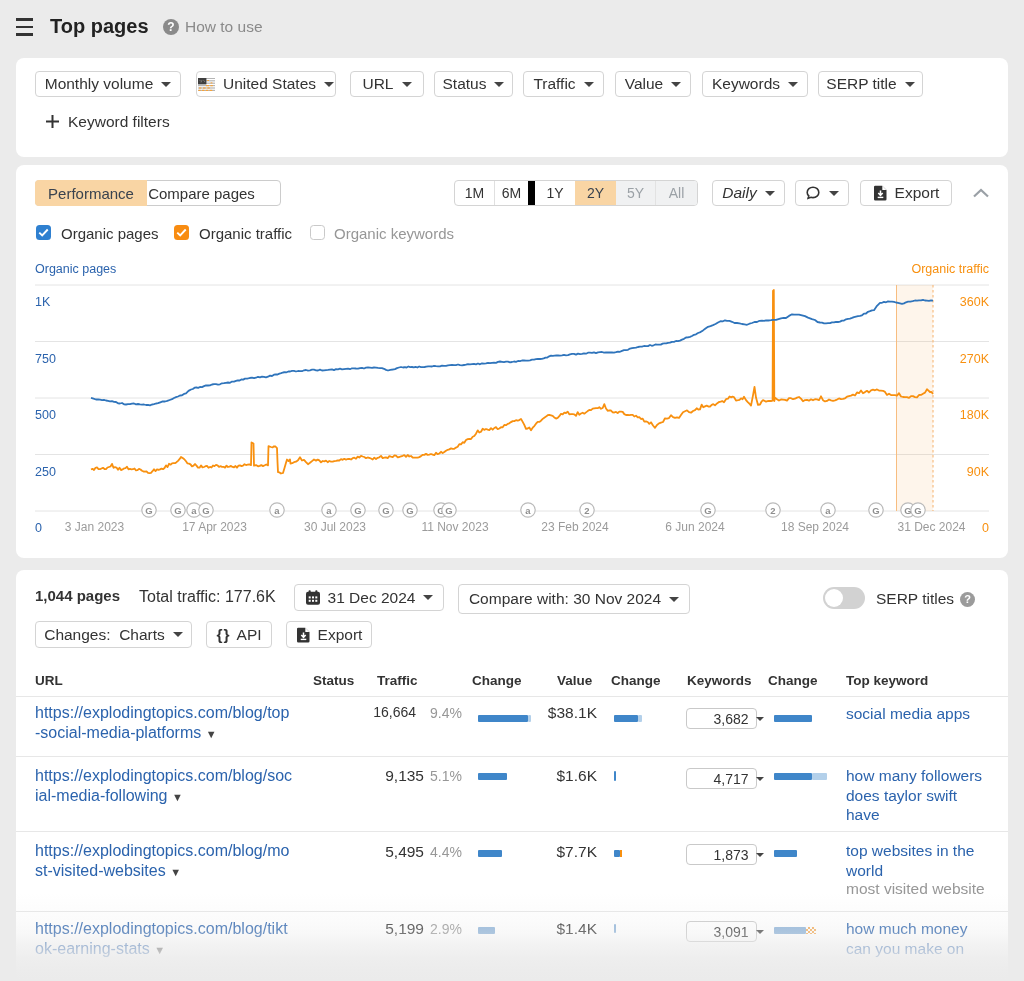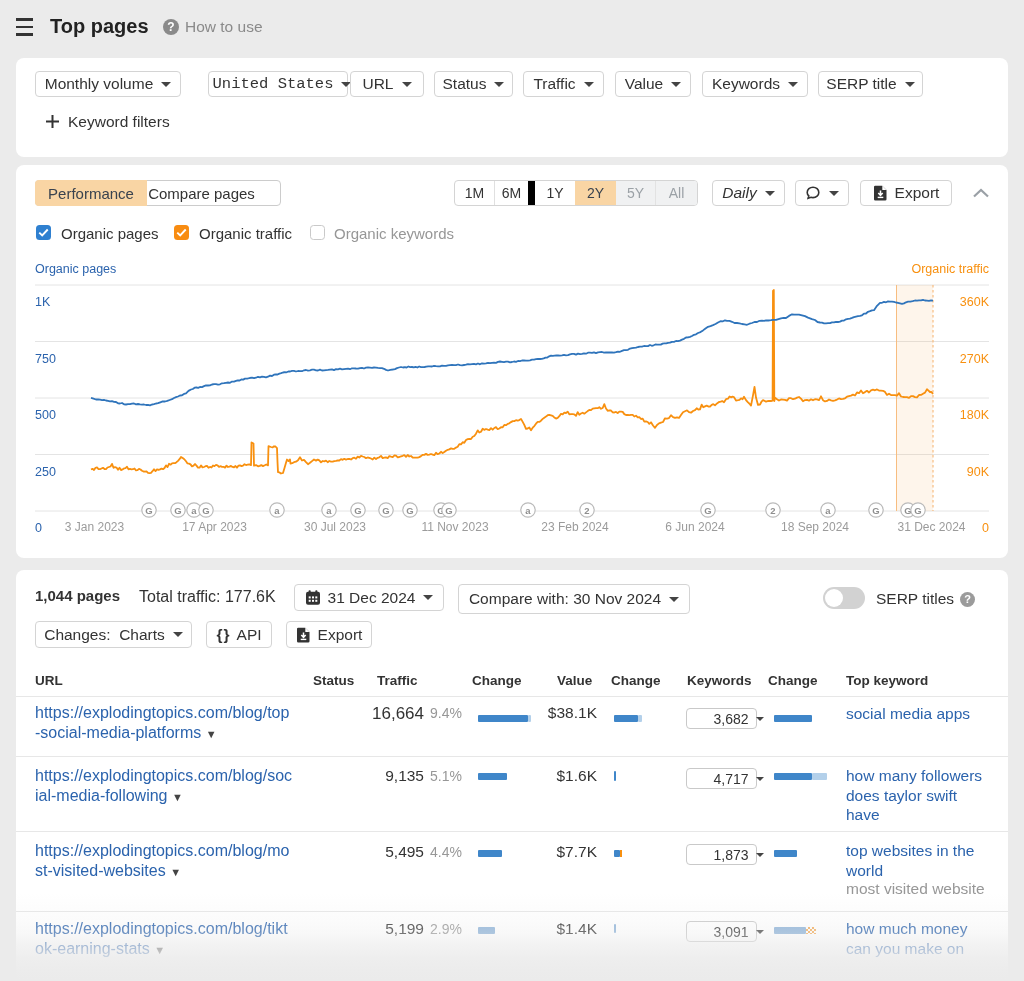--- a/index.html
+++ b/index.html
@@ -24,21 +24,21 @@
   <div style="height:2.6px;background:#333;margin-bottom:5px;"></div>
   <div style="height:2.6px;background:#333;margin-bottom:5px;"></div>
   <div style="height:2.6px;background:#333;"></div>
 </div>
 <div class="abs" style="left:50px; top:15px; font-size:20px; font-weight:bold; color:#222;">Top pages</div>
 <div class="abs" style="left:163px; top:19px; width:16px; height:16px; border-radius:50%; background:#8a8a8a; color:#fff; font-size:12px; font-weight:bold; text-align:center; line-height:16px;">?</div>
 <div class="abs" style="left:185px; top:18px; font-size:15.5px; color:#8a8a8a;">How to use</div>
 
 <div class="card" style="top:58px; height:99px;"></div>
 <div class="btn" style="left:35px; top:71px; width:146px; height:26px;">Monthly volume<span class="caret"></span></div>
-<div class="btn" style="left:208px; top:71px; width:140px; height:26px;font-family:Liberation Mono, monospace;"><svg width="17" height="13" viewBox="0 0 17 13" style="margin-right:8px;">
+<div class="btn" style="left:196px; top:71px; width:140px; height:26px;"><svg width="17" height="13" viewBox="0 0 17 13" style="margin-right:8px;">
       <rect width="17" height="13" fill="#b5b5b5"></rect>
       <rect y="1" width="17" height="1.2" fill="#fff"></rect>
       <rect y="3.4" width="17" height="1.2" fill="#fff"></rect>
       <rect y="5.8" width="17" height="1.2" fill="#fff"></rect>
       <rect y="8.2" width="17" height="1.2" fill="#fff"></rect>
       <rect y="10.6" width="17" height="1.2" fill="#fff"></rect>
       <rect x="8" y="7" width="3" height="1.2" fill="#f6a33a"></rect>
       <rect x="12.4" y="7" width="2.4" height="1.2" fill="#f6a33a"></rect>
       <rect x="1" y="9.4" width="2.4" height="1.2" fill="#f6a33a"></rect>
       <rect x="5" y="9.4" width="2.6" height="1.2" fill="#f6a33a"></rect>
@@ -271,21 +271,21 @@
 <div class="hdr" style="left:377px; top:673px;">Traffic</div>
 <div class="hdr" style="left:472px; top:673px;">Change</div>
 <div class="hdr" style="left:557px; top:673px;">Value</div>
 <div class="hdr" style="left:611px; top:673px;">Change</div>
 <div class="hdr" style="left:687px; top:673px;">Keywords</div>
 <div class="hdr" style="left:768px; top:673px;">Change</div>
 <div class="hdr" style="left:846px; top:673px;">Top keyword</div>
 <div class="abs" style="left:16px; top:696px; width:992px; border-top:1px solid #e7e7e7;"></div>
 
 <div class="abs link" style="left:35px; top:703px; width:258px; font-size:16px; line-height:20px; word-break:break-all;">https://explodingtopics.com/blog/top-social-media-platforms <span style="color:#444;font-size:11px;">▼</span></div>
-<div class="abs" style="left:340px; top:704px; width:84px; font-size:17px; text-align:right;">16,664</div>
+<div class="abs" style="left:332px; top:704px; width:84px; font-size:14px; text-align:right;">16,664</div>
 <div class="abs gray" style="left:430px; top:705px; font-size:14px;">9.4%</div>
 <div class="bar" style="left:478px; top:715px; width:50px;"></div>
 <div class="barlight" style="left:528px; top:715px; width:3px;"></div>
 <div class="abs" style="left:513px; top:704px; width:84px; font-size:15.5px; text-align:right;">$38.1K</div>
 <div class="bar" style="left:614px; top:715px; width:24px;"></div>
 <div class="barlight" style="left:638px; top:715px; width:4px;"></div>
 <div class="kwbox" style="left:686px; top:708px;">3,682<span class="caret sm" style="margin-left:7px;"></span></div>
 <div class="bar" style="left:774px; top:715px; width:38px;"></div>
 <div class="abs link" style="left:846px; top:704px; width:140px; font-size:15.5px; line-height:20px;">social media apps</div>
 <div class="abs" style="left:16px; top:756px; width:992px; border-top:1px solid #e7e7e7;"></div>

